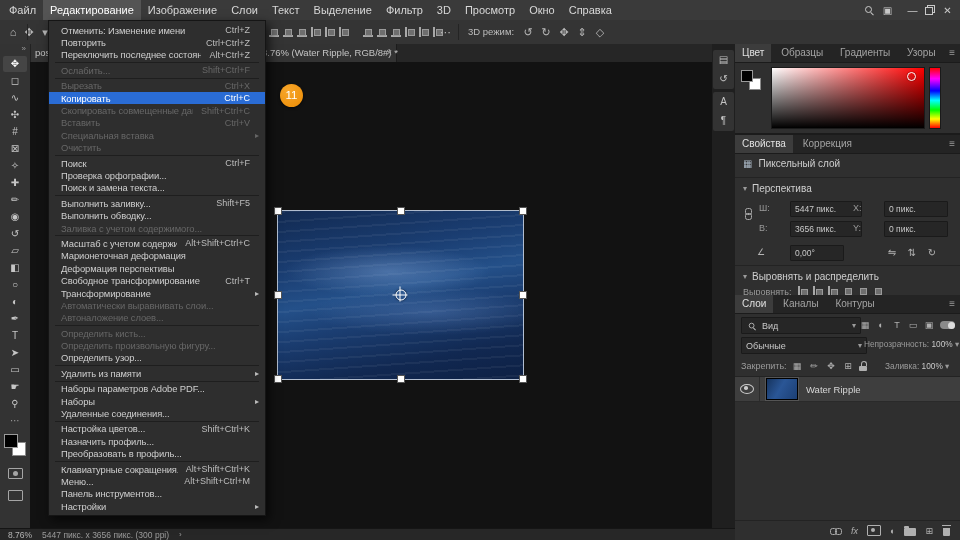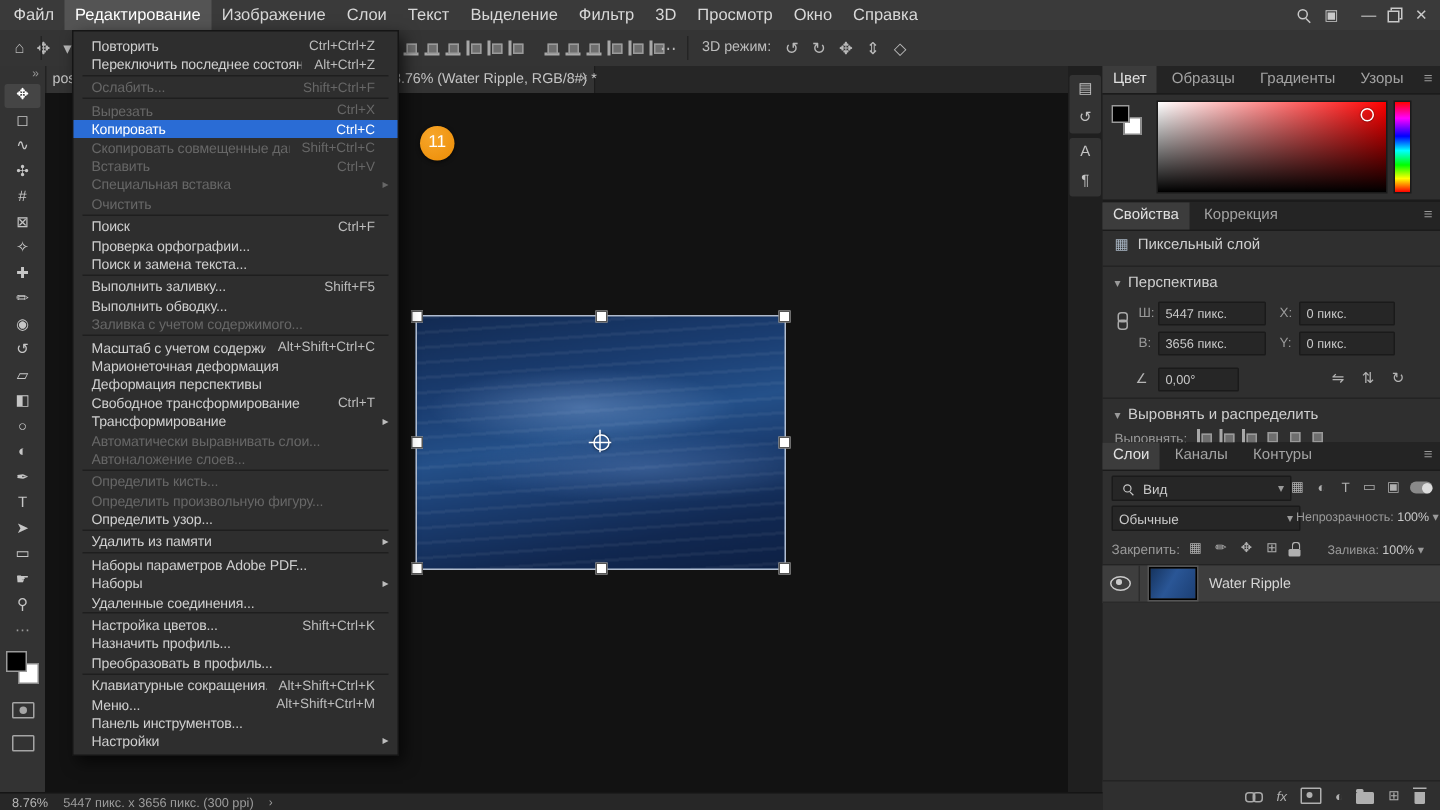--- a/index.html
+++ b/index.html
@@ -91,21 +91,21 @@
   .pdiv{position:absolute;left:0;width:225px;height:1px;background:#232323;}
   #row-type{position:absolute;left:8px;top:5px;display:flex;align-items:center;gap:6px;}
   #row-type .gl{color:#a9b6c4;font-size:10px;}
   #row-type .tx{font-size:10px;color:#cfcfcf;}
   .psec{position:absolute;left:8px;display:flex;align-items:center;gap:5px;font-size:10px;color:#cfcfcf;}
   .psec .car{color:#9a9a9a;font-size:8px;}
   #sec-transform{top:30px;} #sec-align{top:118px;}
   #prop-chain{position:absolute;left:8px;top:56px;transform:rotate(90deg);}
   .plab{position:absolute;color:#9a9a9a;font-size:9px;line-height:14px;}
   .pfield{position:absolute;height:14px;background:#262626;border:1px solid #1a1a1a;border-radius:1px;color:#c9c9c9;
-          font-size:8.5px;line-height:14px;padding:0 4px;white-space:nowrap;overflow:hidden;}
+          font-size:8.5px;line-height:14px;padding:0 4px;white-space:nowrap;overflow:hidden;margin-left:18px;}
   #l-w{left:24px;top:48px;} #f-w{left:37px;top:48px;width:62px;}
   #l-x{left:118px;top:48px;} #f-x{left:131px;top:48px;width:54px;}
   #l-h{left:24px;top:68px;} #f-h{left:37px;top:68px;width:62px;}
   #l-y{left:118px;top:68px;} #f-y{left:131px;top:68px;width:54px;}
   #l-a{left:22px;top:92px;color:#b5b5b5;} #f-a{left:37px;top:92px;width:44px;}
   #flip-icons{position:absolute;left:150px;top:92px;display:flex;gap:6px;}
   .pic{display:inline-flex;width:14px;height:14px;align-items:center;justify-content:center;color:#b3b3b3;font-size:10px;}
   #align-label{position:absolute;left:8px;top:134px;font-size:9px;color:#9a9a9a;}
   #prop-align-icons{position:absolute;left:62px;top:133px;display:flex;gap:4px;}
   
@@ -423,20 +423,25 @@
 
   <div id="statusbar">
     <span id="status-zoom">8.76%</span>
     <span id="status-info">5447 пикс. x 3656 пикс. (300 ppi)</span>
     <span id="status-chevron">›</span>
   </div>
 
   <nav id="edit-menu">
     <div id="edit-menu-items">
         <div class="mrow">
+          <span class="ml">Отменить: Изменение имени</span>
+          <span class="msc">Ctrl+Z</span>
+          <span class="mar"></span>
+        </div>
+        <div class="mrow">
           <span class="ml">Повторить</span>
           <span class="msc">Ctrl+Ctrl+Z</span>
           <span class="mar"></span>
         </div>
         <div class="mrow">
           <span class="ml">Переключить последнее состояние</span>
           <span class="msc">Alt+Ctrl+Z</span>
           <span class="mar"></span>
         </div>
         <div class="msep"></div>

